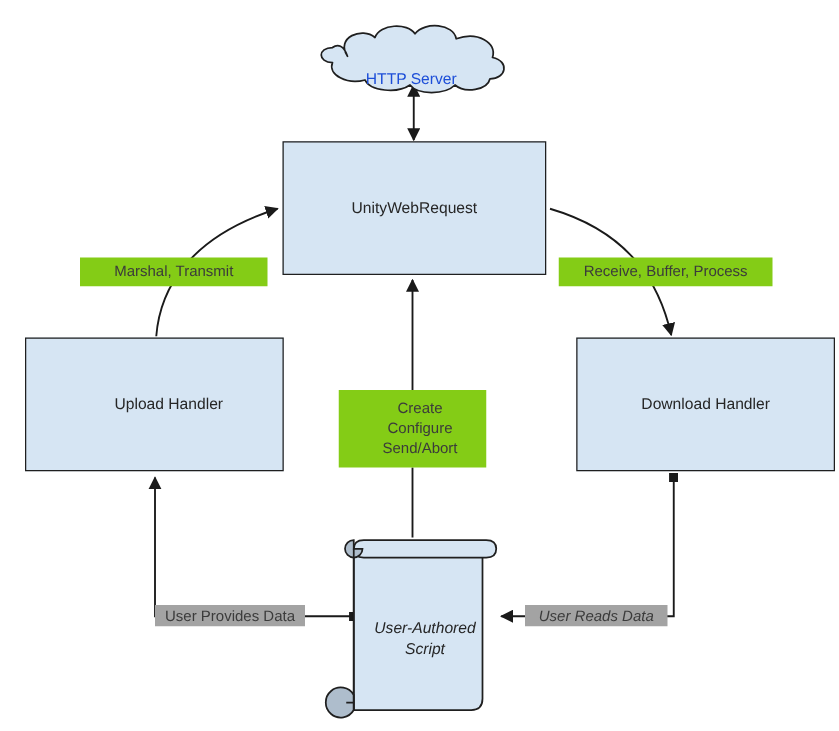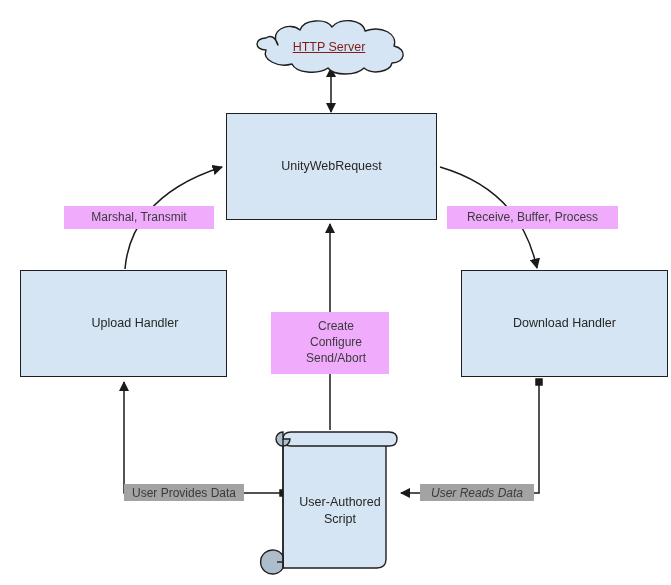--- a/index.html
+++ b/index.html
@@ -54,30 +54,29 @@
     position: absolute;
     left: 248px;
     top: 18px;
     width: 162px;
     height: 58px;
     z-index: 3;
   }
   #node-http-server .cloud-text {
     position: absolute;
     left: 0;
-    top: 0;
+    top: 16px;
     width: 162px;
     height: 58px;
     display: flex;
     align-items: center;
     justify-content: center;
     font-size: 12.5px;
-    color: #7f1d1d;
+    color: #1d4ed8;
     pointer-events: none;
-    text-decoration: underline;
   }
 
   
   #node-script {
     position: absolute;
     left: 255px;
     top: 428px;
     width: 150px;
     height: 148px;
     z-index: 4;
@@ -90,27 +89,28 @@
     height: 125px;
     display: flex;
     align-items: center;
     justify-content: center;
     text-align: center;
     font-size: 12.5px;
     line-height: 1.35;
     color: #262626;
     white-space: pre-line;
     pointer-events: none;
+    font-style: italic;
   }
 
   
   .edge-label {
     position: absolute;
     box-sizing: border-box;
-    background: #f0abfc;
+    background: #84cc16;
     color: #3b3b3b;
     font-size: 12px;
     line-height: 1.32;
     display: flex;
     align-items: center;
     justify-content: center;
     text-align: center;
     white-space: pre-line;
     z-index: 5;
   }

